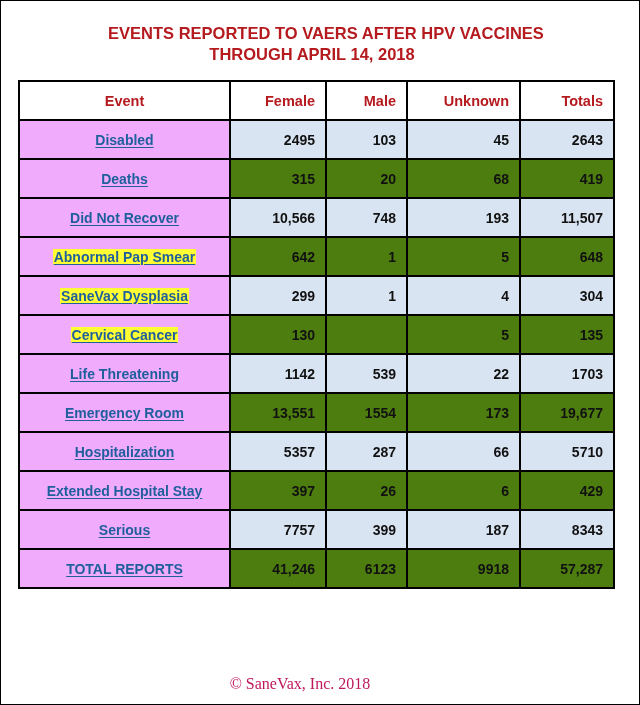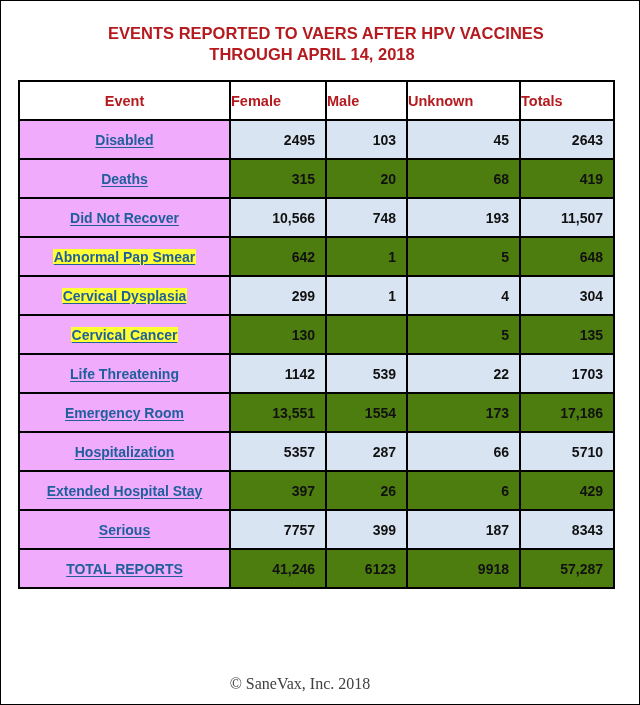--- a/index.html
+++ b/index.html
@@ -18,31 +18,31 @@
     table.grid {
       position: absolute; left: 18px; top: 80px;
       border-collapse: collapse;
       font-family: "Liberation Sans", sans-serif; font-weight: bold; font-size: 14px;
     }
     table.grid td, table.grid th {
       border: 2.5px solid #000; height: 37px; padding: 0;
     }
     col.c0 { width: 211px; } col.c1 { width: 96px; } col.c2 { width: 81px; }
     col.c3 { width: 113px; } col.c4 { width: 94px; }
-    th { color: #b51a1f; font-size: 14.5px; text-align: left; padding-right: 10px !important; background: #fff; }
+    th { color: #b51a1f; font-size: 14.5px; text-align: right; padding-right: 10px !important; background: #fff; }
     th.ev { text-align: center; padding-right: 0 !important; }
     td.ev { text-align: center; background: #f0abfc; }
     td.num { text-align: right; padding-right: 10px !important; color: #111; }
     tr.shaded td.num { background: #d9e4f2; }
     tr.plain td.num { background: #4d7c0f; }
     .link { color: #1f5f9c; text-decoration: underline; text-underline-offset: 2px; }
     .link.hl { background: #ffff33; color: #1f5f9c; padding: 0 1px; }
     .footer {
       position: absolute; top: 675px; left: 0; width: 600px; text-align: center;
-      font-family: "Liberation Serif", serif; font-size: 16px; color: #404040;
+      font-family: "Liberation Serif", serif; font-size: 16px; color: #be185d;
     }
   </style>
 </head>
 <body>
 
 <div class="frame"></div>
 
 <div class="title l1">EVENTS REPORTED TO VAERS AFTER HPV VACCINES</div>
 <div class="title l2">THROUGH APRIL 14, 2018</div>
 
@@ -86,21 +86,21 @@
         <td class="num">11,507</td>
       </tr>
       <tr class="plain">
         <td class="ev"><span class="link hl">Abnormal Pap Smear</span></td>
         <td class="num">642</td>
         <td class="num">1</td>
         <td class="num">5</td>
         <td class="num">648</td>
       </tr>
       <tr class="shaded">
-        <td class="ev"><span class="link hl">Cervical Dysplasia</span></td>
+        <td class="ev"><span class="link hl">SaneVax Dysplasia</span></td>
         <td class="num">299</td>
         <td class="num">1</td>
         <td class="num">4</td>
         <td class="num">304</td>
       </tr>
       <tr class="plain">
         <td class="ev"><span class="link hl">Cervical Cancer</span></td>
         <td class="num">130</td>
         <td class="num"></td>
         <td class="num">5</td>
@@ -111,21 +111,21 @@
         <td class="num">1142</td>
         <td class="num">539</td>
         <td class="num">22</td>
         <td class="num">1703</td>
       </tr>
       <tr class="plain">
         <td class="ev"><span class="link">Emergency Room</span></td>
         <td class="num">13,551</td>
         <td class="num">1554</td>
         <td class="num">173</td>
-        <td class="num">17,186</td>
+        <td class="num">19,677</td>
       </tr>
       <tr class="shaded">
         <td class="ev"><span class="link">Hospitalization</span></td>
         <td class="num">5357</td>
         <td class="num">287</td>
         <td class="num">66</td>
         <td class="num">5710</td>
       </tr>
       <tr class="plain">
         <td class="ev"><span class="link">Extended Hospital Stay</span></td>

